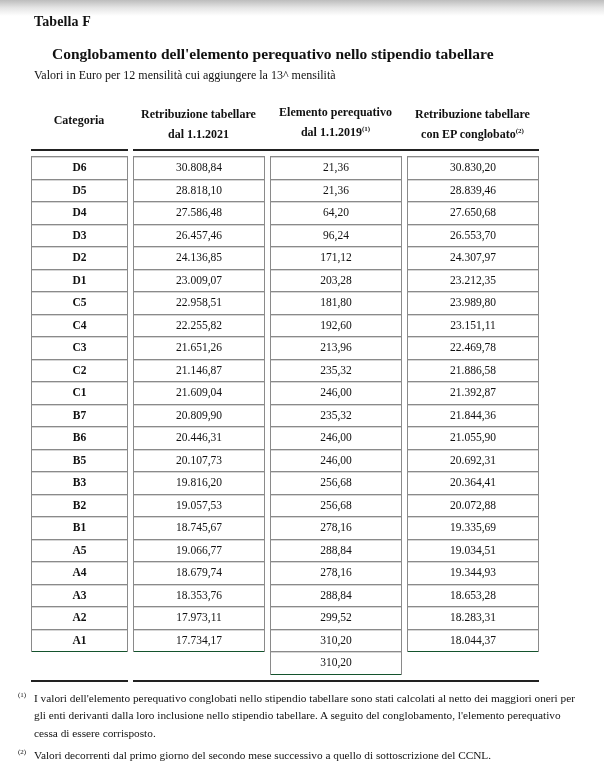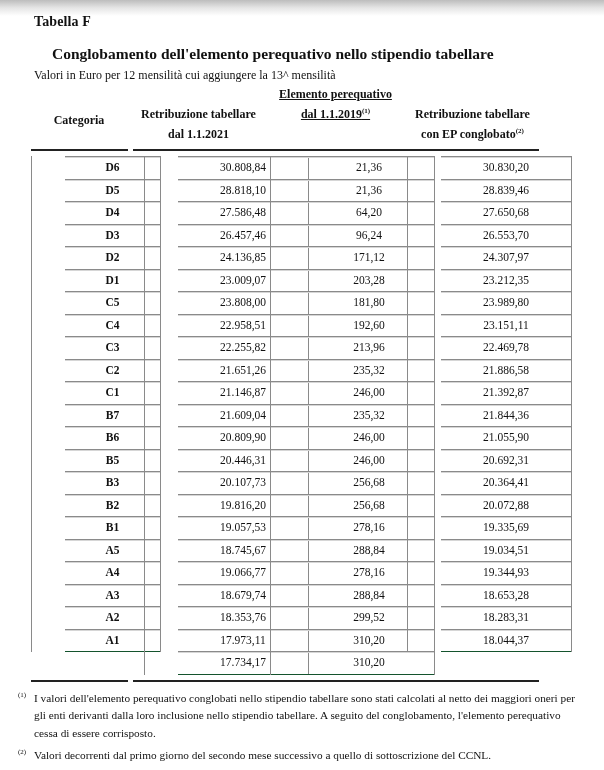--- a/index.html
+++ b/index.html
@@ -26,21 +26,21 @@
       font-size: 12px;
     }
     .hdr {
       position: absolute; top: 104px; font-weight: bold; font-size: 12px;
       text-align: center; line-height: 20px;
     }
     .hdr sup { font-size: 7px; vertical-align: 5px; line-height: 0; }
     .rule { position: absolute; height: 2px; background: #222; }
     .col {
       position: absolute; top: 156px;
-      border-left: 1px solid #8a8a8a; border-right: 1px solid #8a8a8a; padding-left: 33px;
+      border-left: 1px solid #8a8a8a; border-right: 1px solid #8a8a8a;
     }
     .cell {
       height: 21.5px; line-height: 21.5px; text-align: center; font-size: 11.5px;
       border-top: 1px solid #8a8a8a; box-shadow: inset 0 1px 0 #d6d6d6;
     }
     .cell:last-child { border-bottom: 1px solid #14532d; }
     .col.cat .cell { font-weight: bold; }
     .footnotes { position: absolute; left: 18px; top: 690px; width: 560px; font-size: 11.3px; line-height: 17.3px; }
     .fn { position: relative; padding-left: 16px; margin-bottom: 5px; }
     .fn .mark { position: absolute; left: 0; top: -3px; font-size: 7px; }
@@ -54,21 +54,21 @@
 <div class="subtitle">Conglobamento dell'elemento perequativo nello stipendio tabellare</div>
 <div class="note">Valori in Euro per 12 mensilità cui aggiungere la 13^ mensilità</div>
 
 <div class="hdr" style="left:30px; width:98px; top:110px;">
   <span>Categoria</span>
 </div>
 <div class="hdr" style="left:128px; width:141px;">
   <div>Retribuzione tabellare</div>
   <div>dal 1.1.2021</div>
 </div>
-<div class="hdr" style="left:265px; width:141px; top:84px;text-decoration:underline;">
+<div class="hdr" style="left:265px; width:141px; top:102px;">
   <div>Elemento perequativo</div>
   <div><span>dal 1.1.2019</span><sup>(1)</sup></div>
 </div>
 <div class="hdr" style="left:402px; width:141px;">
   <div>Retribuzione tabellare</div>
   <div><span>con EP conglobato</span><sup>(2)</sup></div>
 </div>
 
 <div class="rule" style="left:31px; width:97px; top:149px;"></div>
 <div class="rule" style="left:133px; width:406px; top:149px;"></div>
@@ -92,28 +92,27 @@
     <div class="cell">B5</div>
     <div class="cell">B3</div>
     <div class="cell">B2</div>
     <div class="cell">B1</div>
     <div class="cell">A5</div>
     <div class="cell">A4</div>
     <div class="cell">A3</div>
     <div class="cell">A2</div>
     <div class="cell">A1</div>
   </div>
-<div class="col" id="col1" style="left:144px; width:130px;">
+<div class="col" id="col1" style="left:133px; width:130px;">
     <div class="cell">30.808,84</div>
     <div class="cell">28.818,10</div>
     <div class="cell">27.586,48</div>
     <div class="cell">26.457,46</div>
     <div class="cell">24.136,85</div>
     <div class="cell">23.009,07</div>
-    <div class="cell">23.808,00</div>
     <div class="cell">22.958,51</div>
     <div class="cell">22.255,82</div>
     <div class="cell">21.651,26</div>
     <div class="cell">21.146,87</div>
     <div class="cell">21.609,04</div>
     <div class="cell">20.809,90</div>
     <div class="cell">20.446,31</div>
     <div class="cell">20.107,73</div>
     <div class="cell">19.816,20</div>
     <div class="cell">19.057,53</div>

